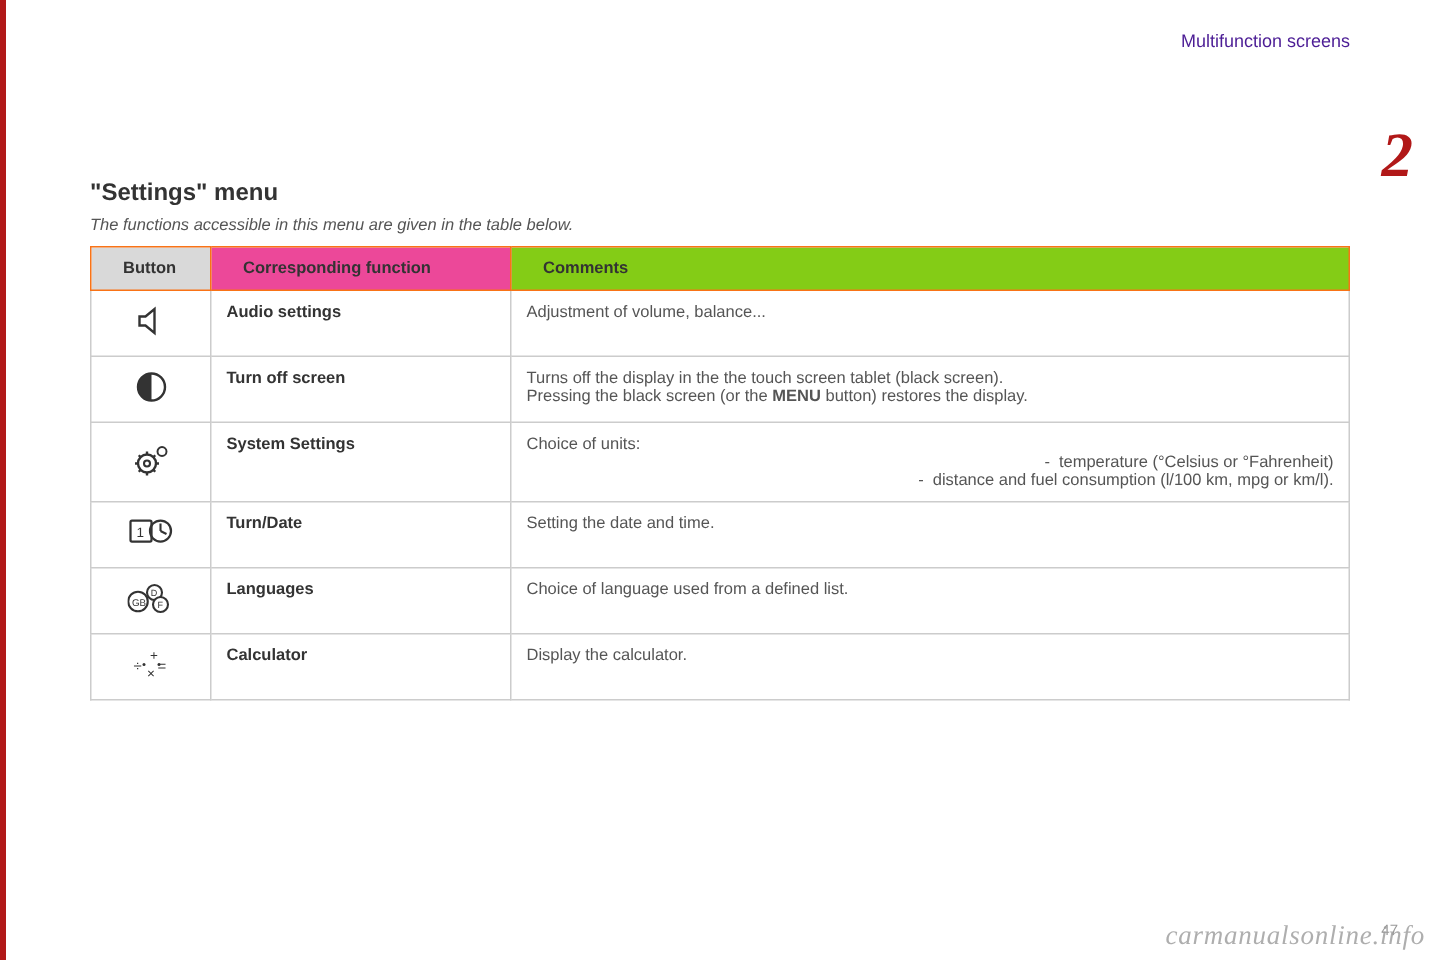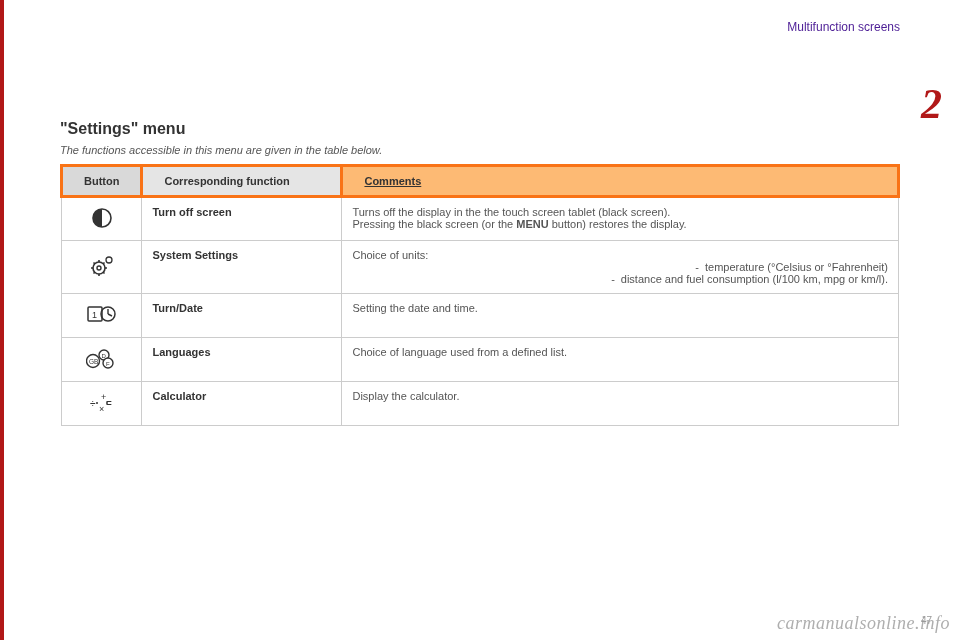--- a/index.html
+++ b/index.html
@@ -5,24 +5,24 @@
   * { box-sizing: border-box; margin: 0; padding: 0; }
   html, body { width: 960px; height: 640px; font-family: Arial, Helvetica, sans-serif; background: #fff; color: #555; position: relative; }
   .page { width: 100%; height: 100%; position: relative; padding: 0; }
   .red-bar { position: absolute; left: 0; top: 0; width: 4px; height: 640px; background: #b11818; }
   .header-section { position: absolute; right: 60px; top: 20px; font-size: 12px; color: #4c1d95; }
   .chapter-num { position: absolute; right: 18px; top: 80px; font-size: 42px; font-weight: bold; font-style: italic; color: #b11818; font-family: Georgia, 'Times New Roman', serif; }
   .content { padding: 120px 60px 0 60px; }
   .section-title { font-size: 16px; font-weight: bold; color: #333; margin-bottom: 6px; }
   .section-sub { font-size: 11px; color: #555; margin-bottom: 8px; font-style: italic; }
   table { width: 100%; border-collapse: collapse; font-size: 11px; }
-  th { background: #d9d9d9; text-align: left; padding: 8px 21px; color: #333; font-weight: bold; border: 3px solid #f97316; }
+  th { background: #d9d9d9; text-align: left; padding: 8px 21px; color: #333; font-weight: bold; border: 1px solid #f97316; }
   th.col-btn { width: 80px; }
-  th.col-fn { width: 200px; background: #e5e5e5; }
-  th.col-cm { background: #fdba74; text-decoration: underline; }
+  th.col-fn { width: 200px; background: #ec4899; }
+  th.col-cm { background: #84cc16; }
   td { border: 1px solid #ccc; padding: 8px 10px; vertical-align: top; color: #555; }
   td.icon-cell { text-align: center; vertical-align: middle; height: 44px; }
   td.fn-cell { font-weight: bold; color: #333; }
   .icon-svg { display: inline-block; color: #333; }
   .comment-list { list-style: none; padding-left: 0; text-align: right; }
   .comment-list li::before { content: "-"; display: inline-block; width: 14px; margin-left: 2px; }
   .watermark { position: absolute; right: 10px; bottom: 6px; font-size: 18px; font-style: italic; color: rgba(120,120,120,0.6); font-family: Liberation Serif, serif; letter-spacing: 0.5px; }
   .pagenum { position: absolute; right: 28px; bottom: 14px; font-size: 10px; color: #999; }
 </style>
 </head>
@@ -40,20 +40,31 @@
     <table>
       <thead>
         <tr>
           <th class="col-btn">Button</th>
           <th class="col-fn">Corresponding function</th>
           <th class="col-cm">Comments</th>
         </tr>
       </thead>
       <tbody>
 
+        <tr>
+          <td class="icon-cell">
+            <span class="icon-svg">
+              <svg width="24" height="24" viewBox="0 0 24 24">
+                  <path d="M4 9v6h4l6 5V4l-6 5H4z" fill="none" stroke="#333" stroke-width="1.6"></path>
+                </svg>
+            </span>
+          </td>
+          <td class="fn-cell">Audio settings</td>
+          <td>Adjustment of volume, balance...</td>
+        </tr>
 
         <tr>
           <td class="icon-cell">
             <span class="icon-svg">
               <svg width="24" height="24" viewBox="0 0 24 24">
                   <circle cx="12" cy="12" r="9" fill="none" stroke="#333" stroke-width="1.6"></circle>
                   <path d="M12 3a9 9 0 0 0 0 18V3z" fill="#333"></path>
                 </svg>
             </span>
           </td>

